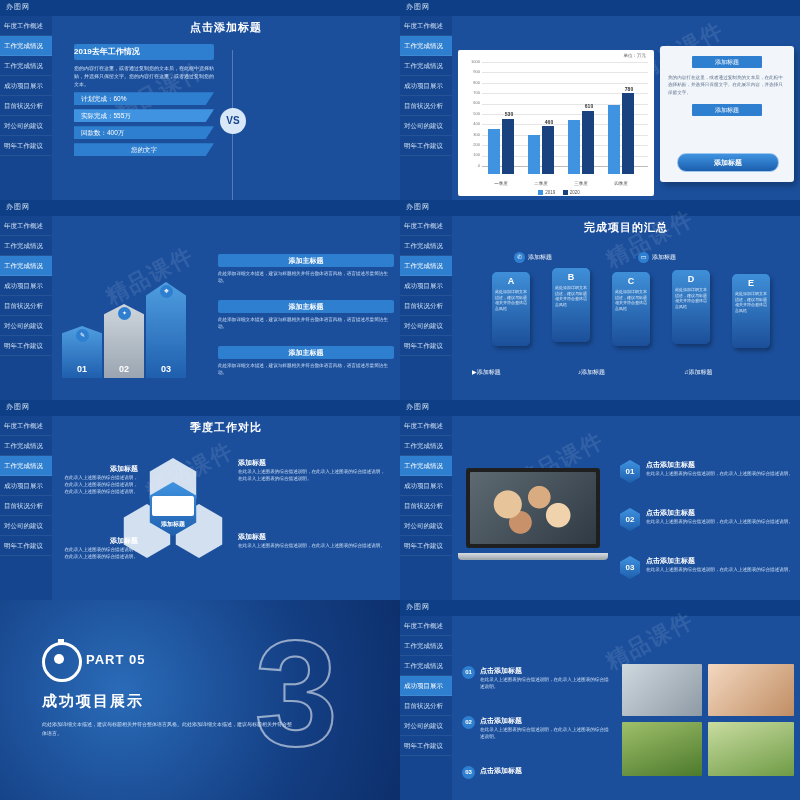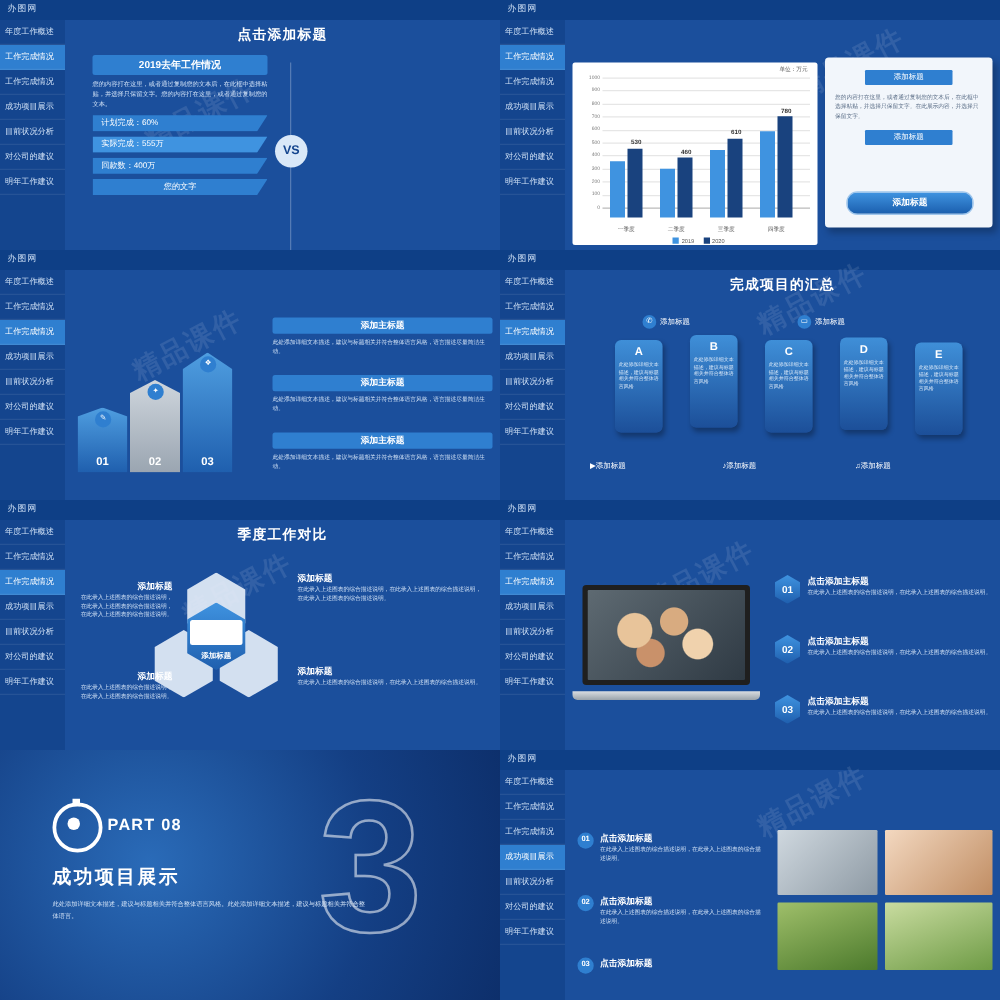--- a/index.html
+++ b/index.html
@@ -10,21 +10,21 @@
   .topbar{position:absolute;top:0;left:0;width:100%;height:16px;background:#0e3f86;}
   .logo{position:absolute;top:2px;left:6px;font-size:7px;color:#cfe0f5;letter-spacing:1px;}
   .sidebar{position:absolute;top:16px;left:0;width:52px;height:184px;background:#14458e;}
   .sb-item{height:19px;line-height:19px;font-size:6.5px;color:#cfe0f5;padding-left:4px;border-bottom:1px solid rgba(255,255,255,.08);white-space:nowrap;}
   .sb-item.active{background:#2f7fd0;color:#fff;}
   .stitle{position:absolute;top:20px;left:52px;width:348px;text-align:center;color:#ffffff;font-size:11px;font-weight:bold;letter-spacing:1px;}
   .body{position:absolute;top:16px;left:52px;width:348px;height:184px;}
   .wm{position:absolute;color:rgba(255,255,255,.10);font-size:22px;font-weight:bold;transform:rotate(-28deg);pointer-events:none;letter-spacing:2px;}
   
   .s1-col{position:absolute;top:28px;width:140px;}
-  .s1-head{height:16px;line-height:16px;background:#2f7fd0;color:#fff;font-size:8px;font-weight:bold;text-align:center;border-radius:2px;}
+  .s1-head{height:16px;line-height:16px;background:#2f7fd0;color:#fff;font-size:8px;font-weight:bold;border-radius:2px;}
   .s1-p{margin-top:5px;font-size:5px;color:#cfe0f5;line-height:1.55;}
   .s1-bar{margin-top:4px;height:13px;line-height:13px;background:#2f7fd0;color:#fff;font-size:6.5px;padding-left:7px;clip-path:polygon(0 0,100% 0,94% 100%,0 100%);}
   .s1-bar.alt{background:#3f93e0;}
   .s1-bar.last{background:#2f7fd0;text-align:center;padding-left:0;}
   .vs{position:absolute;left:168px;top:92px;width:26px;height:26px;border-radius:50%;background:#d9e8f8;color:#14458e;font-size:10px;font-weight:bold;text-align:center;line-height:26px;}
   .divider{position:absolute;left:180px;top:34px;width:1px;height:150px;background:rgba(255,255,255,.25);}
   
   .chart-card{position:absolute;left:6px;top:34px;width:196px;height:146px;background:#ffffff;border-radius:2px;}
   .chart-unit{position:absolute;right:8px;top:3px;font-size:4.5px;color:#555;}
   .plot{position:absolute;left:24px;top:12px;right:6px;bottom:22px;}
@@ -372,21 +372,21 @@
         <div class="t-p">在此录入上述图表的综合描述说明，在此录入上述图表的综合描述说明。</div>
       </div>
     </div>
   </div>
 
   <div class="slide sec">
     <div class="big3">3</div>
     <div class="gear">
         <i></i>
       </div>
-    <div style="position:absolute;left:86px;top:52px;color:#fff;font-size:13px;font-weight:bold;letter-spacing:1px;">PART 08</div>
+    <div style="position:absolute;left:86px;top:52px;color:#fff;font-size:13px;font-weight:bold;letter-spacing:1px;">PART 05</div>
     <div style="position:absolute;left:42px;top:92px;color:#fff;font-size:15px;font-weight:bold;letter-spacing:2px;">成功项目展示</div>
     <div style="position:absolute;left:42px;top:120px;width:250px;color:#cfe0f5;font-size:5px;line-height:1.7;">此处添加详细文本描述，建议与标题相关并符合整体语言风格。此处添加详细文本描述，建议与标题相关并符合整体语言。</div>
   </div>
 
   <div class="slide">
     <div class="topbar"></div>
     <div class="logo">办图网</div>
     <div class="sidebar">
       <div class="sb-item">年度工作概述</div>
       <div class="sb-item">工作完成情况</div>

